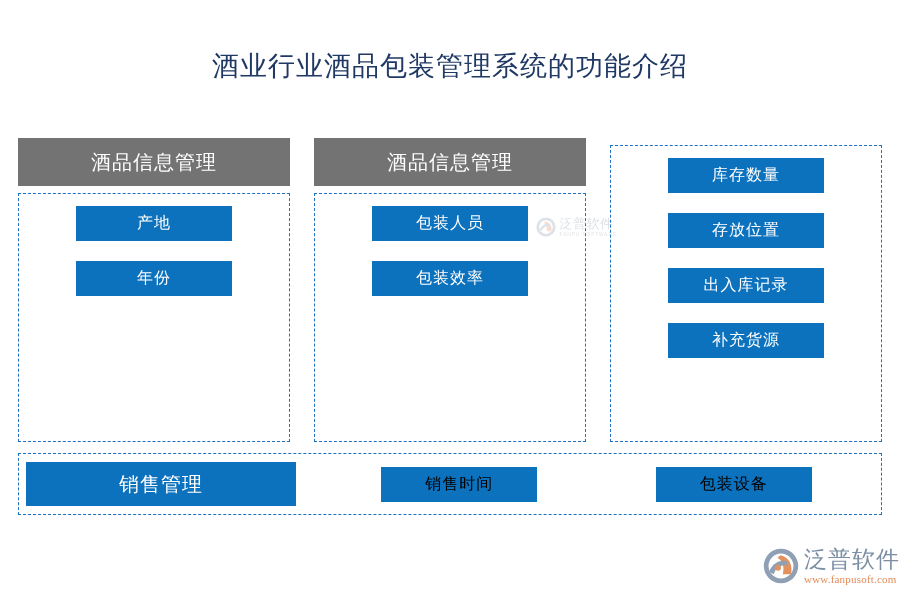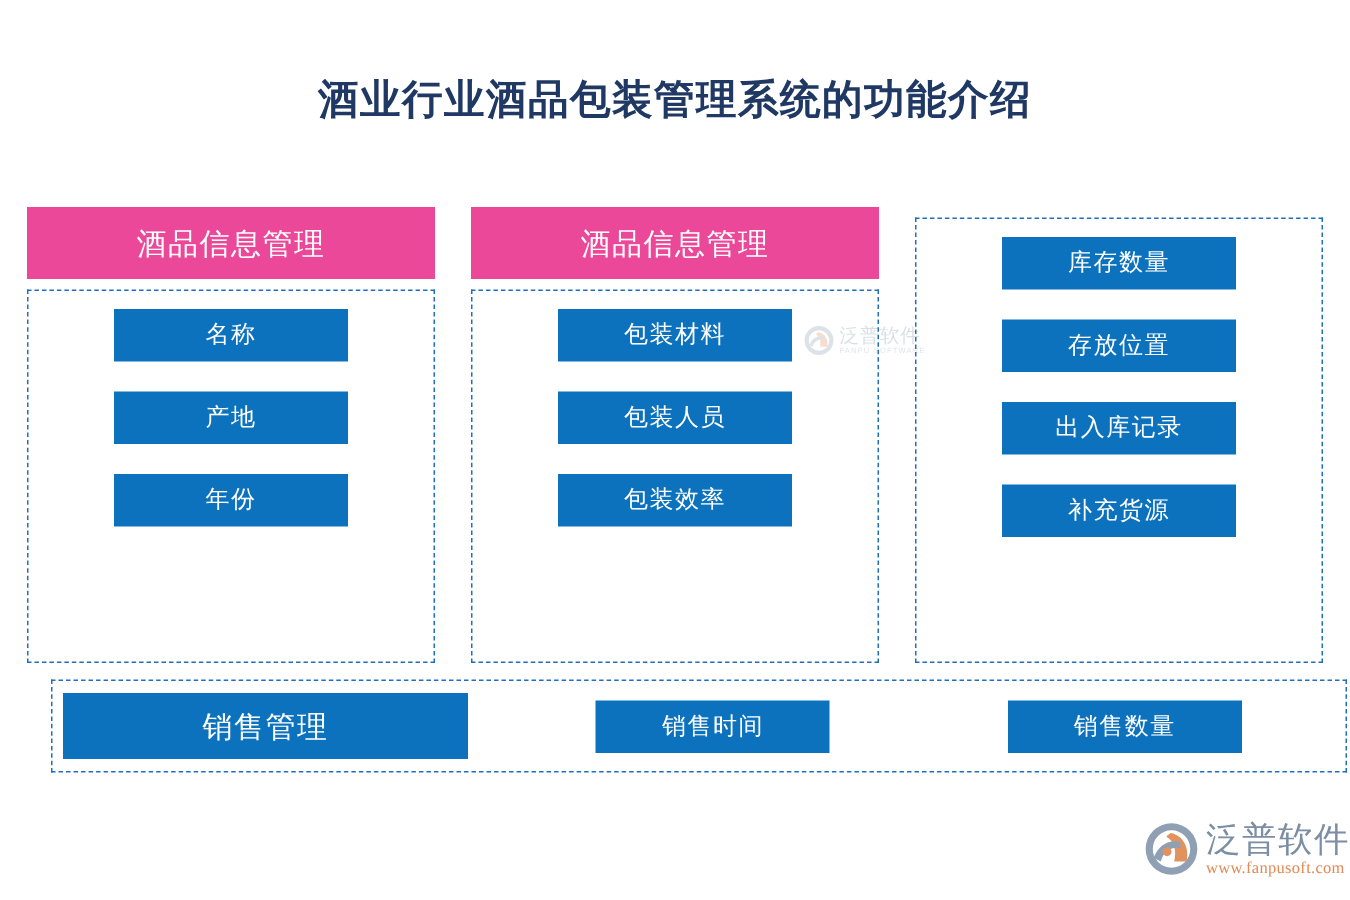--- a/index.html
+++ b/index.html
@@ -18,21 +18,21 @@
   }
 
   
   .page-title {
     position: absolute;
     top: 50px;
     left: 0;
     width: 900px;
     text-align: center;
     font-size: 27px;
-    font-weight: 700;
+    font-weight: 400;
     letter-spacing: 1px;
     color: #1f3864;
     line-height: 1.2;
     white-space: nowrap;
   }
 
   
   .columns {
     position: absolute;
     top: 138px;
@@ -42,21 +42,21 @@
     display: flex;
     justify-content: space-between;
   }
   .column {
     width: 272px;
     display: flex;
     flex-direction: column;
   }
   .col-header {
     height: 48px;
-    background: #ec4899;
+    background: #737373;
     color: #ffffff;
     display: flex;
     align-items: center;
     justify-content: center;
     font-size: 20px;
     letter-spacing: 1px;
     box-sizing: border-box;
     white-space: nowrap;
     text-align: center;
   }
@@ -84,21 +84,21 @@
     margin-bottom: 20px;
     box-sizing: border-box;
     white-space: nowrap;
   }
   .item:last-child { margin-bottom: 0; }
 
   
   .bottom-strip {
     position: absolute;
     top: 453px;
-    left: 34px;
+    left: 18px;
     width: 864px;
     height: 62px;
     border: 1px dashed #1f6fc0;
     box-sizing: border-box;
     display: flex;
     align-items: center;
   }
   .bottom-main {
     width: 270px;
     height: 44px;
@@ -119,21 +119,21 @@
     align-items: center;
     justify-content: space-around;
     height: 100%;
     padding: 0 10px 0 26px;
     box-sizing: border-box;
   }
   .bottom-item {
     width: 156px;
     height: 35px;
     background: #0c72be;
-    color: #ffffff;
+    color: #000000;
     display: flex;
     align-items: center;
     justify-content: center;
     font-size: 16px;
     letter-spacing: 1px;
     box-sizing: border-box;
     white-space: nowrap;
   }
 
   
@@ -210,21 +210,20 @@
 </head>
 <body>
 
 <div class="page-title">酒业行业酒品包装管理系统的功能介绍</div>
 
 <div class="columns">
 
   <div class="column">
     <div class="col-header">酒品信息管理</div>
     <div class="col-body">
-      <div class="item">名称</div>
       <div class="item">产地</div>
       <div class="item">年份</div>
     </div>
   </div>
 
   <div class="column">
     <div class="col-header">酒品信息管理</div>
     <div class="col-body">
 
       <div class="watermark">
@@ -233,42 +232,41 @@
                    M32 12 A20 20 0 1 1 32 52 A20 20 0 1 1 32 12 Z" fill="#8fa0b4"></path>
           <path d="M30 16 C44 18 50 30 48 44 L34 44 C36 34 34 24 26 20 Z" fill="#e2925f"></path>
           <path d="M14 40 C18 28 28 22 40 24 L40 30 C30 29 22 34 20 44 Z" fill="#8fa0b4"></path>
         </svg>
         <span class="wm-text">
           <span class="wm-cn">泛普软件</span>
           <span class="wm-en">FANPU SOFTWARE</span>
         </span>
       </div>
 
-      <div class="item">包装材料</div>
       <div class="item">包装人员</div>
       <div class="item">包装效率</div>
     </div>
   </div>
 
   <div class="column">
     <div class="col-body">
       <div class="item">库存数量</div>
       <div class="item">存放位置</div>
       <div class="item">出入库记录</div>
       <div class="item">补充货源</div>
     </div>
   </div>
 
 </div>
 
 <div class="bottom-strip">
   <div class="bottom-main">销售管理</div>
   <div class="bottom-items">
     <div class="bottom-item">销售时间</div>
-    <div class="bottom-item">销售数量</div>
+    <div class="bottom-item">包装设备</div>
   </div>
 </div>
 
 <div class="corner-logo">
   <svg class="logo-mark" viewBox="0 0 64 64">
     <path d="M32 3 A29 29 0 1 0 32 61 A29 29 0 1 0 32 3 Z
              M32 11 A21 21 0 1 1 32 53 A21 21 0 1 1 32 11 Z" fill="#8fa0b4"></path>
     <path d="M31 14 C46 17 52 31 49 46 L35 46 C38 34 35 23 26 18 Z" fill="#e2925f"></path>
     <path d="M12 42 C17 28 29 21 42 24 L42 31 C31 29 23 35 20 46 Z" fill="#8fa0b4"></path>
     <circle cx="27" cy="35" r="5" fill="#e2925f"></circle>

